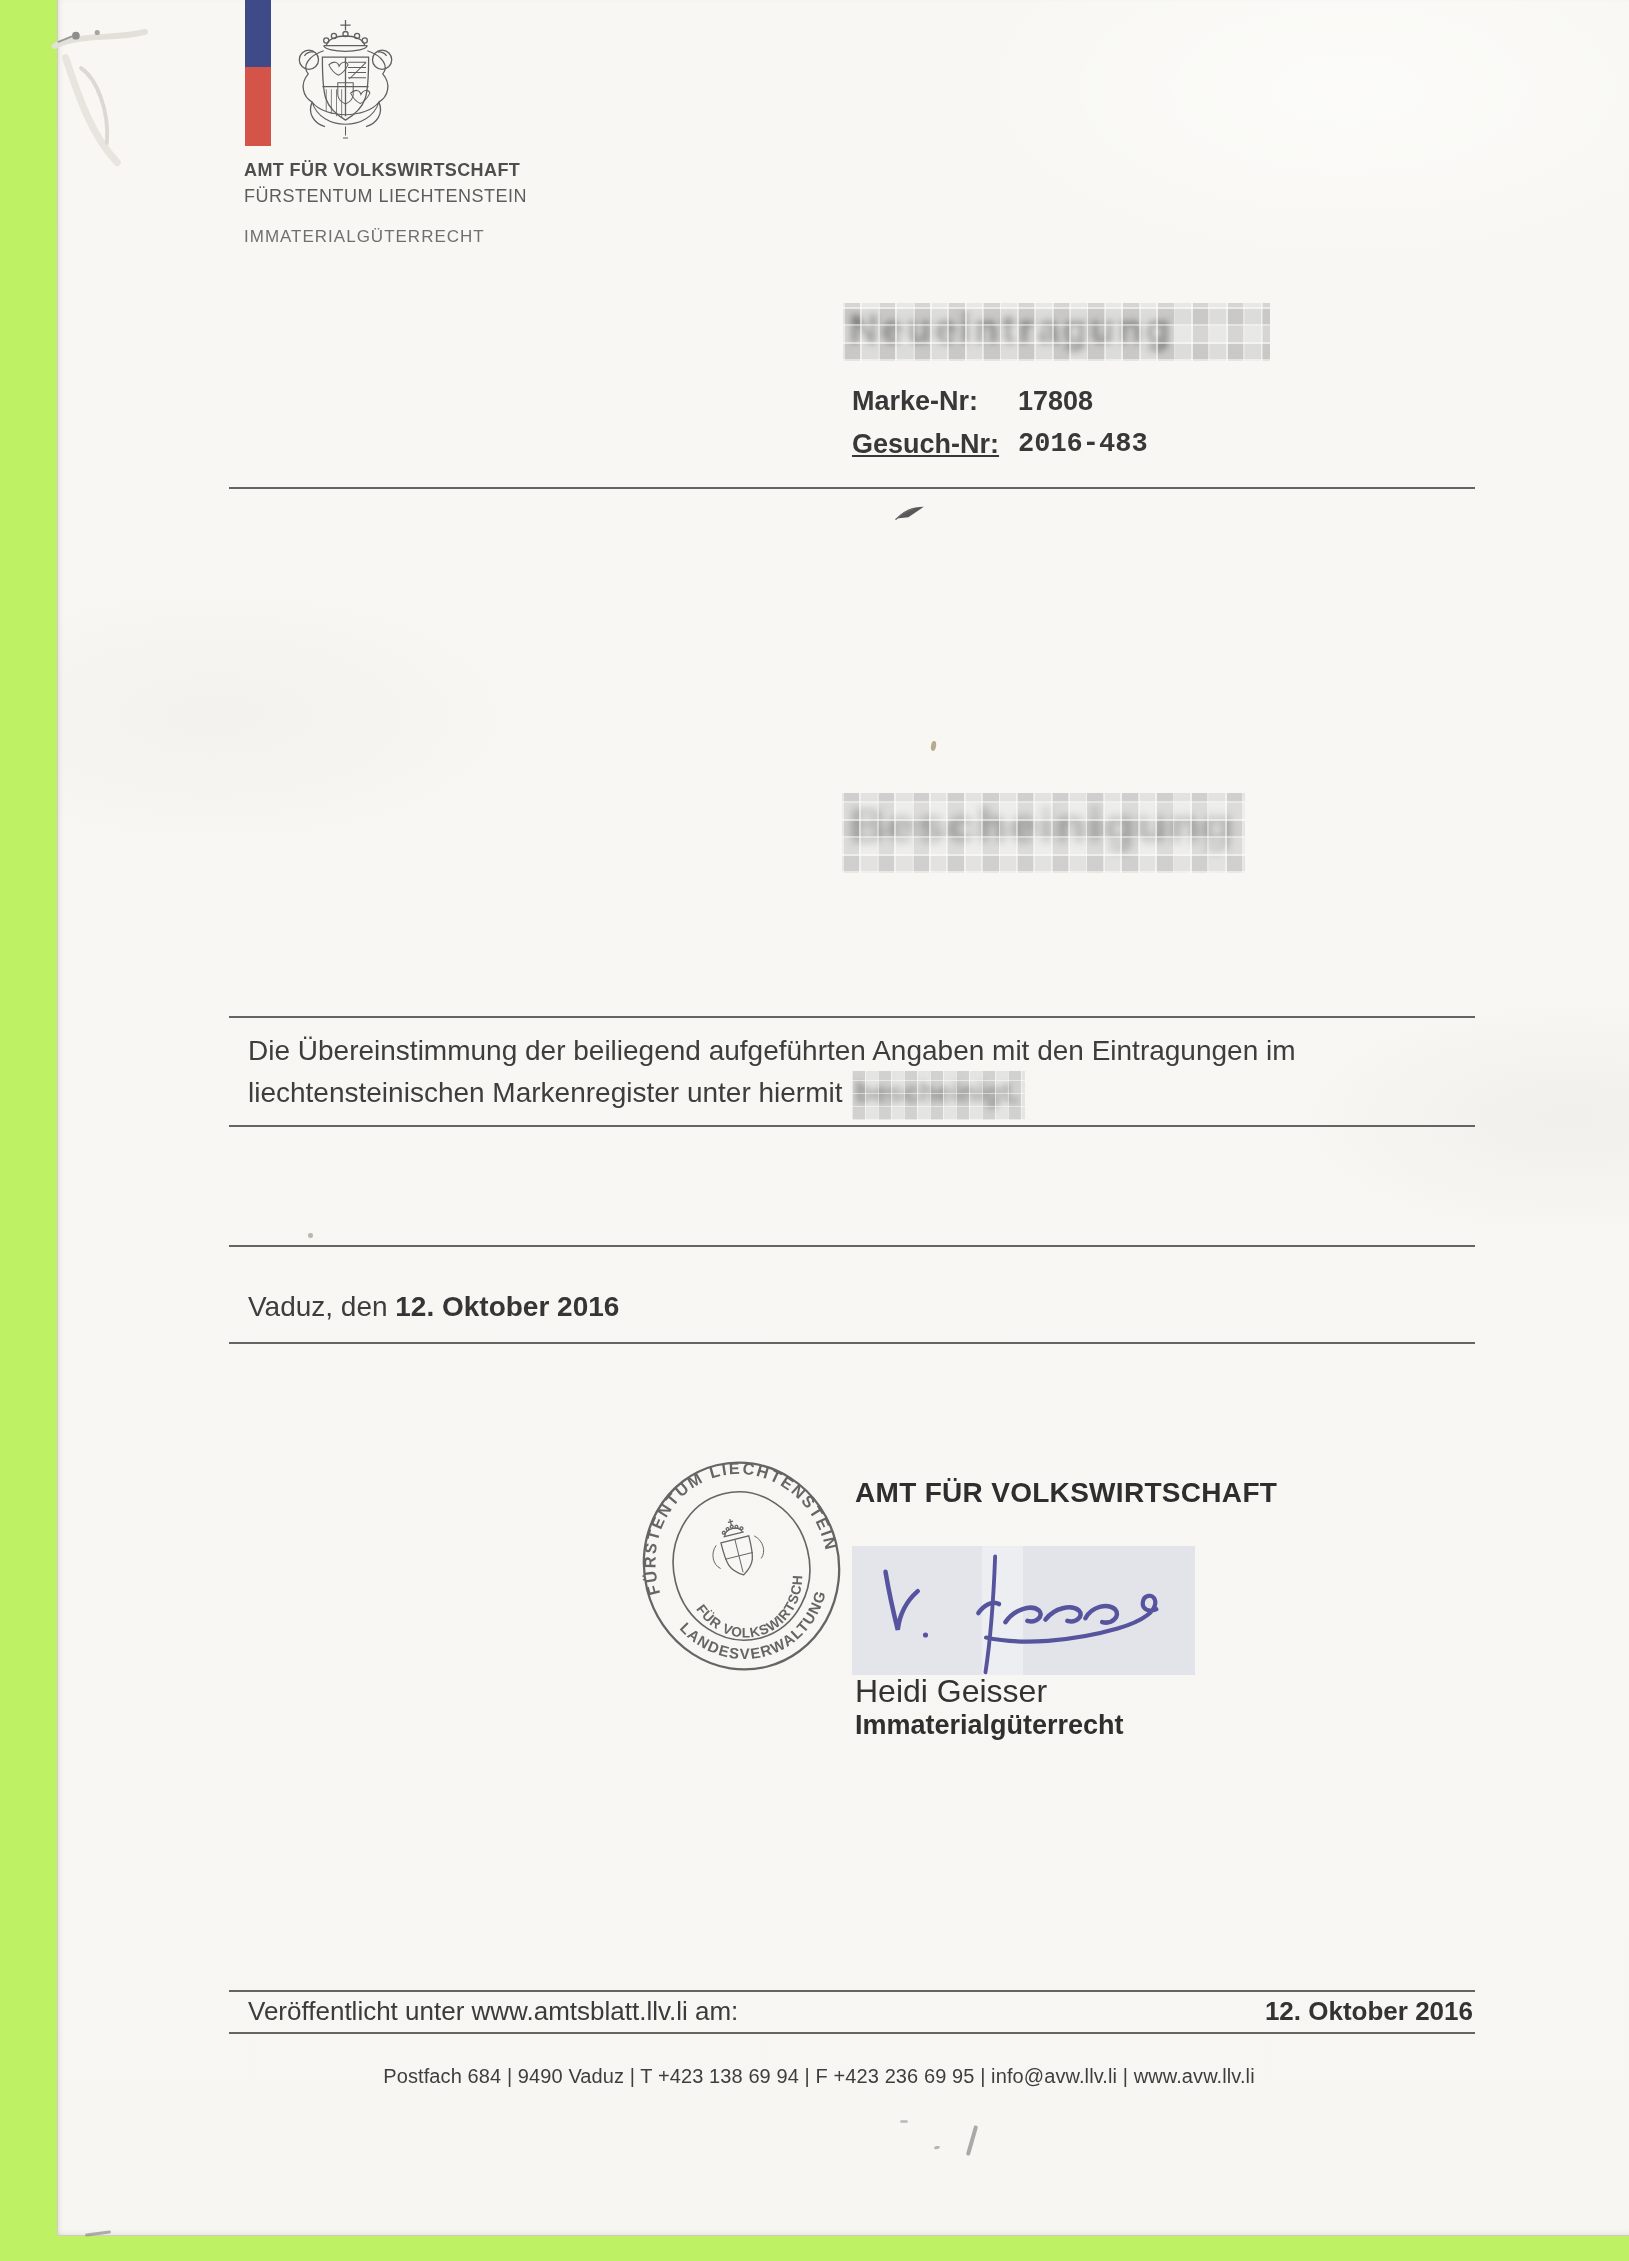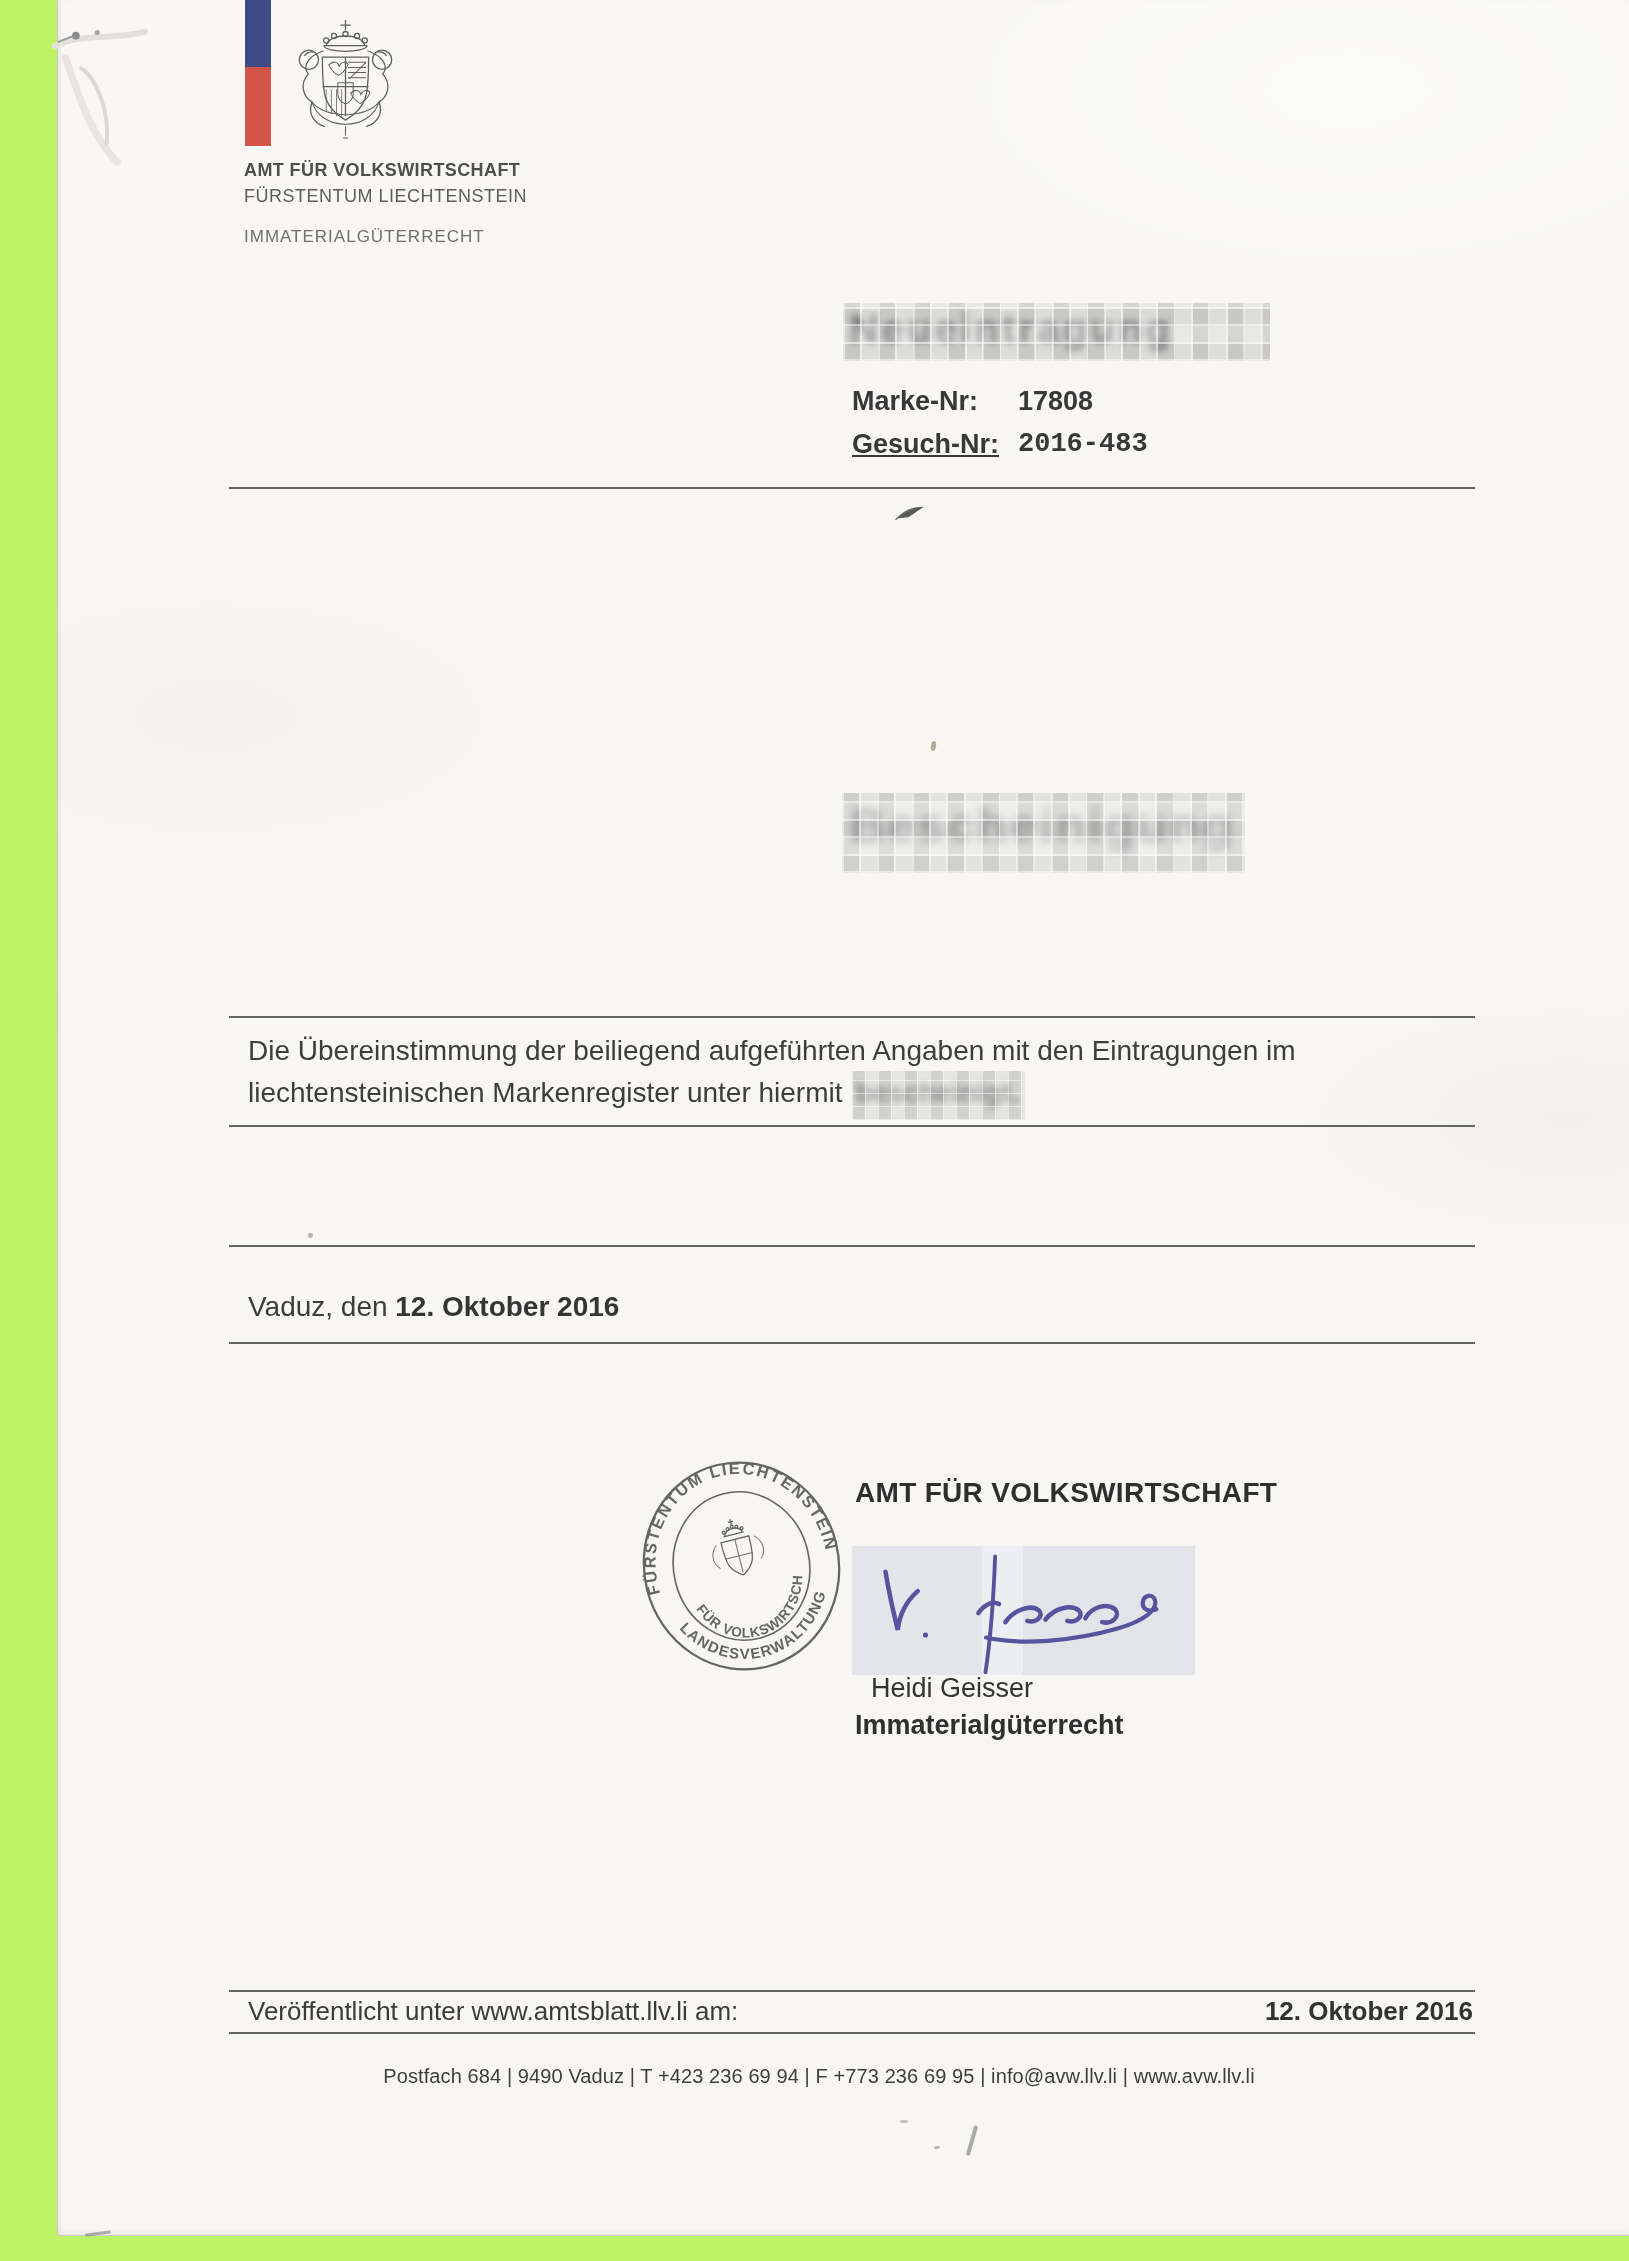--- a/index.html
+++ b/index.html
@@ -67,21 +67,21 @@
   
   .para{position:absolute;left:248px;top:1030px;width:1161px;
         font-size:28px;line-height:41px;color:#3d3d3d;}
   .dateline{position:absolute;left:248px;top:1291px;font-size:28px;color:#3d3d3d;white-space:nowrap;}
   .dateline b{margin-left:7.7px;color:#353535;}
   
   .sig-org{position:absolute;left:855px;top:1477px;font-size:28px;font-weight:700;
            letter-spacing:0.3px;color:#2e2e2e;white-space:nowrap;}
   .sig-panel{position:absolute;left:852px;top:1546px;width:343px;height:129px;
            background:linear-gradient(90deg,#e3e5ea 0 38%, #eceef1 38% 50%, #e2e4e9 50% 100%);}
-  .sig-name{position:absolute;left:855px;top:1673px;font-size:27px;color:#333;white-space:nowrap;margin-left:16px;}
+  .sig-name{position:absolute;left:855px;top:1673px;font-size:32px;color:#333;white-space:nowrap;}
   .sig-dept{position:absolute;left:855px;top:1710px;font-size:27px;font-weight:700;color:#2f2f2f;white-space:nowrap;}
   .stamp-wrap{position:absolute;left:635px;top:1455px;width:213px;height:222px;
            transform:rotate(-14deg);opacity:.85;}
   
   .pub-label{position:absolute;left:248px;top:1996px;font-size:26px;color:#3b3b3b;white-space:nowrap;}
   .pub-date{position:absolute;right:157px;top:1996px;font-size:26px;font-weight:700;color:#333;white-space:nowrap;}
   .footer{position:absolute;left:229px;top:2065px;width:1180px;text-align:center;
           font-size:20px;color:#3e3e3e;letter-spacing:0.1px;white-space:nowrap;}
   
   .speck{position:absolute;border-radius:50%;}
@@ -221,20 +221,20 @@
     <path d="M362,112 C372,94 396,88 408,98 C417,108 404,122 388,118"></path>
     <path d="M208,142 C262,154 342,148 412,128 C452,116 474,100 470,84 C467,73 452,76 451,88 C450,98 460,103 472,98" stroke-width="6.5"></path>
   </svg>
 
   <div class="sig-name">Heidi Geisser</div>
   <div class="sig-dept">Immaterialgüterrecht</div>
 
   <div class="pub-label">Veröffentlicht unter www.amtsblatt.llv.li am:</div>
   <div class="pub-date">12. Oktober 2016</div>
 
-  <div class="footer">Postfach 684 | 9490 Vaduz | T +423 236 69 94 | F +773 236 69 95 | info@avw.llv.li | www.avw.llv.li</div>
+  <div class="footer">Postfach 684 | 9490 Vaduz | T +423 138 69 94 | F +423 236 69 95 | info@avw.llv.li | www.avw.llv.li</div>
 
   <div class="slash"></div>
   <div class="speck" style="left:934px;top:2146px;width:6.4px;height:3.2px;background:#b5b5b5;transform:rotate(-12deg);"></div>
   <div class="speck" style="left:900px;top:2120px;width:7.7px;height:2.6px;background:#c0c0c0;"></div>
   <div class="corner-scribble"></div>
 </div>
 
 
 </body></html>

